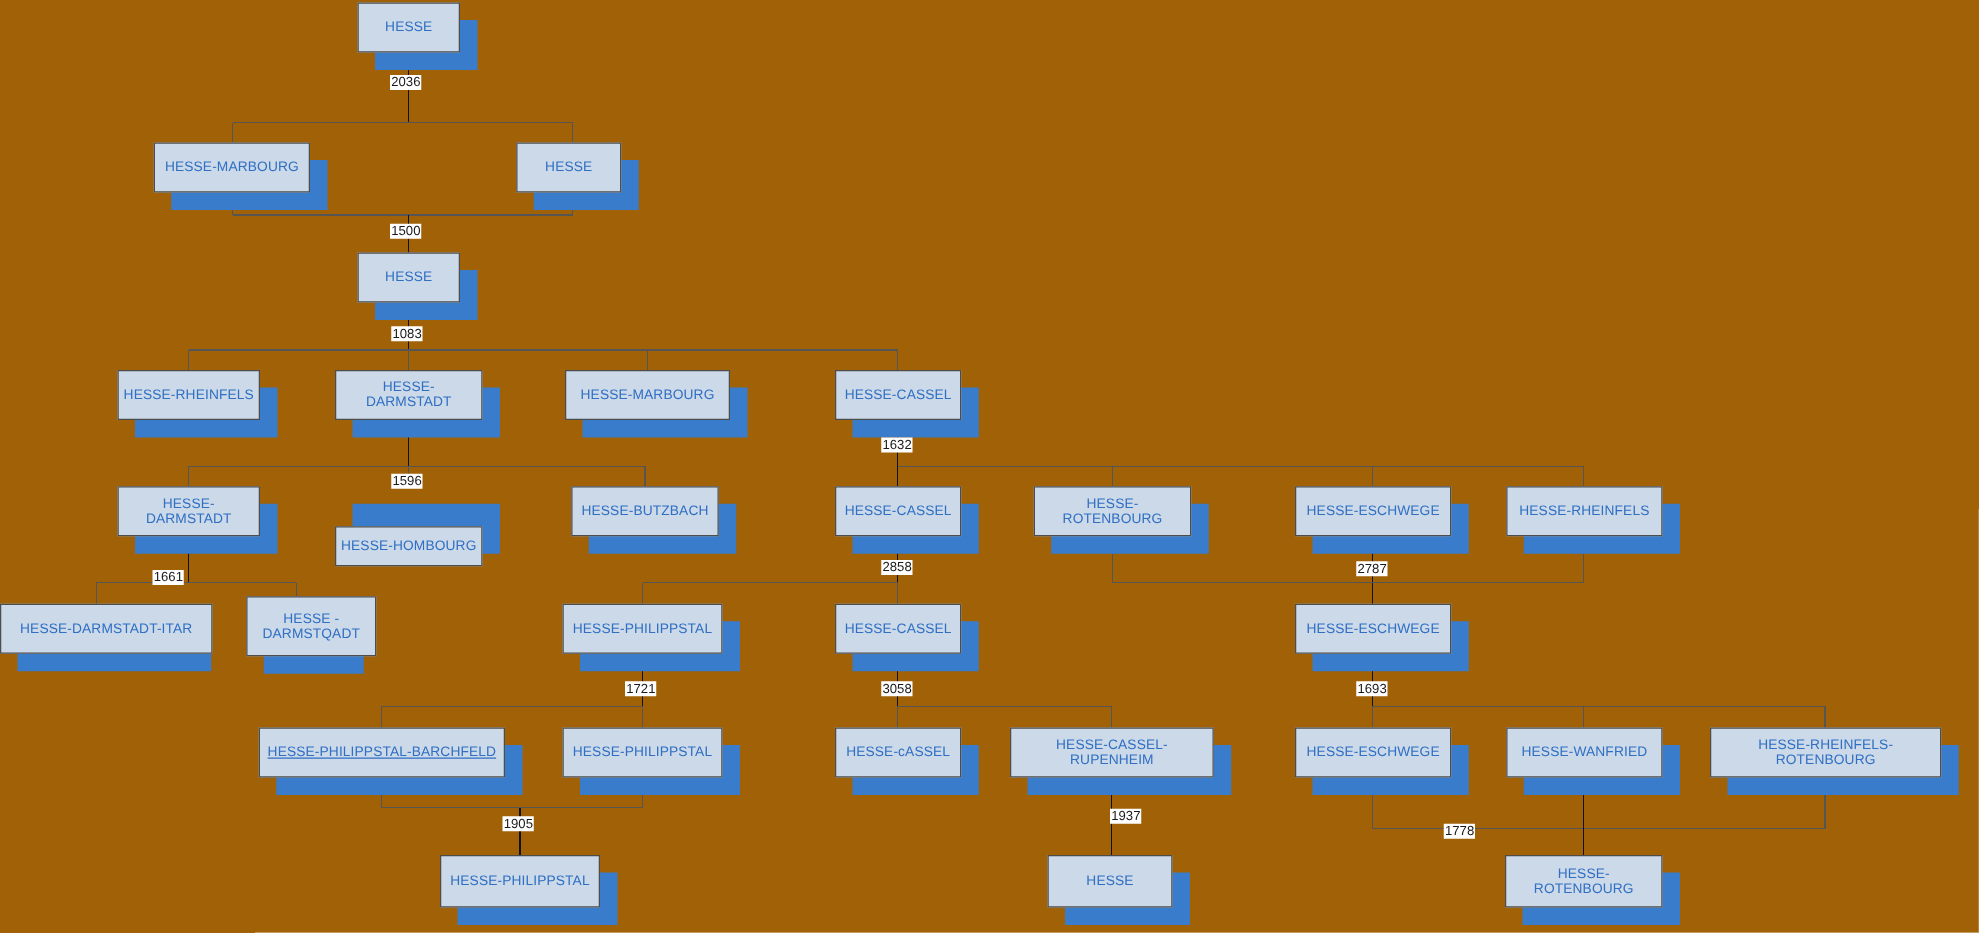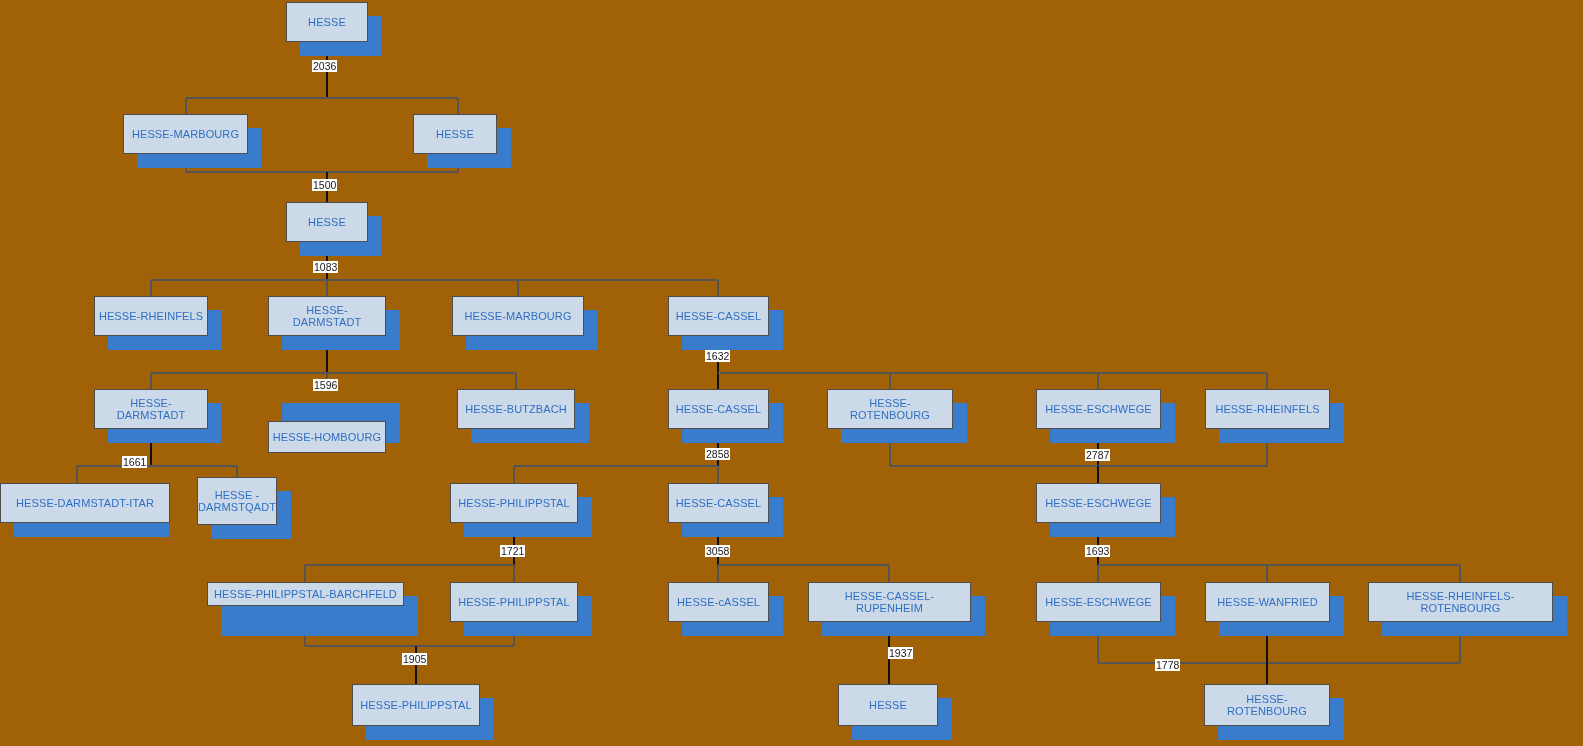--- a/index.html
+++ b/index.html
@@ -173,25 +173,25 @@
       <div class="node" style="left: 452px; top: 296px; width: 132px; height: 40px;">HESSE-MARBOURG</div>
       <div class="node" style="left: 668px; top: 296px; width: 101px; height: 40px;">HESSE-CASSEL</div>
       <div class="node" style="left: 94px; top: 389px; width: 114px; height: 40px;">HESSE-DARMSTADT</div>
       <div class="node" style="left: 268px; top: 389px; width: 118px; height: 32px; margin-top: 32px;">HESSE-HOMBOURG</div>
       <div class="node" style="left: 457px; top: 389px; width: 118px; height: 40px;">HESSE-BUTZBACH</div>
       <div class="node" style="left: 668px; top: 389px; width: 101px; height: 40px;">HESSE-CASSEL</div>
       <div class="node" style="left: 827px; top: 389px; width: 126px; height: 40px;">HESSE-ROTENBOURG</div>
       <div class="node" style="left: 1036px; top: 389px; width: 125px; height: 40px;">HESSE-ESCHWEGE</div>
       <div class="node" style="left: 1205px; top: 389px; width: 125px; height: 40px;">HESSE-RHEINFELS</div>
       <div class="node" style="left: 0px; top: 483px; width: 170px; height: 40px;">HESSE-DARMSTADT-ITAR</div>
-      <div class="node" style="left: 197px; top: 477px; width: 80px; height: 48px;">HESSE - DARMSTQADT</div>
+      <div class="node" style="left: 197px; top: 477px; width: 104px; height: 48px;">HESSE - DARMSTQADT</div>
       <div class="node" style="left: 450px; top: 483px; width: 128px; height: 40px;">HESSE-PHILIPPSTAL</div>
       <div class="node" style="left: 668px; top: 483px; width: 101px; height: 40px;">HESSE-CASSEL</div>
       <div class="node" style="left: 1036px; top: 483px; width: 125px; height: 40px;">HESSE-ESCHWEGE</div>
-      <div class="node" style="left: 207px; top: 582px; width: 197px; height: 24px;">HESSE-PHILIPPSTAL-BARCHFELD</div>
+      <div class="node" style="left: 207px; top: 582px; width: 197px; height: 40px; text-decoration: underline;">HESSE-PHILIPPSTAL-BARCHFELD</div>
       <div class="node" style="left: 450px; top: 582px; width: 128px; height: 40px;">HESSE-PHILIPPSTAL</div>
       <div class="node" style="left: 668px; top: 582px; width: 101px; height: 40px;">HESSE-cASSEL</div>
       <div class="node" style="left: 808px; top: 582px; width: 163px; height: 40px;">HESSE-CASSEL-RUPENHEIM</div>
       <div class="node" style="left: 1036px; top: 582px; width: 125px; height: 40px;">HESSE-ESCHWEGE</div>
       <div class="node" style="left: 1205px; top: 582px; width: 125px; height: 40px;">HESSE-WANFRIED</div>
       <div class="node" style="left: 1368px; top: 582px; width: 185px; height: 40px;">HESSE-RHEINFELS-ROTENBOURG</div>
       <div class="node" style="left: 352px; top: 684px; width: 128px; height: 42px;">HESSE-PHILIPPSTAL</div>
       <div class="node" style="left: 838px; top: 684px; width: 100px; height: 42px;">HESSE</div>
       <div class="node" style="left: 1204px; top: 684px; width: 126px; height: 42px;">HESSE-ROTENBOURG</div>
     </div>

